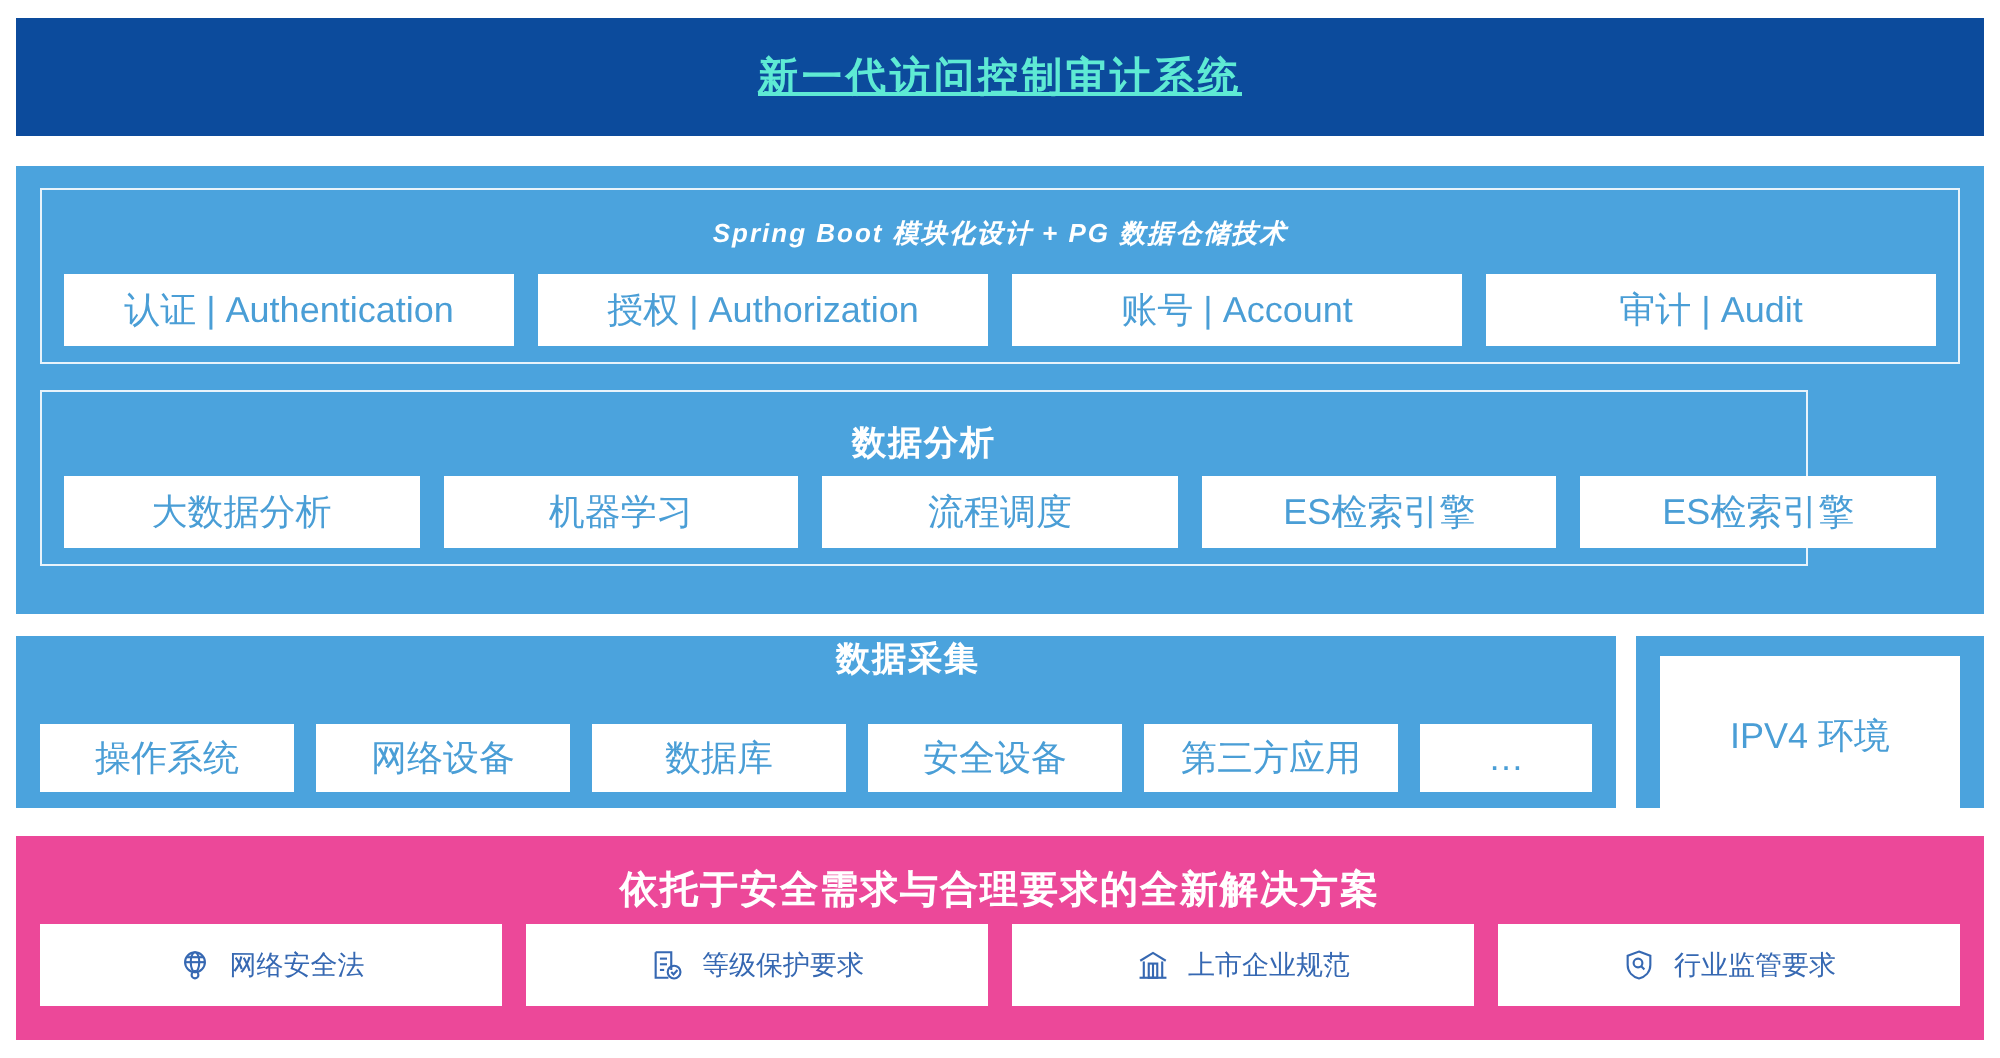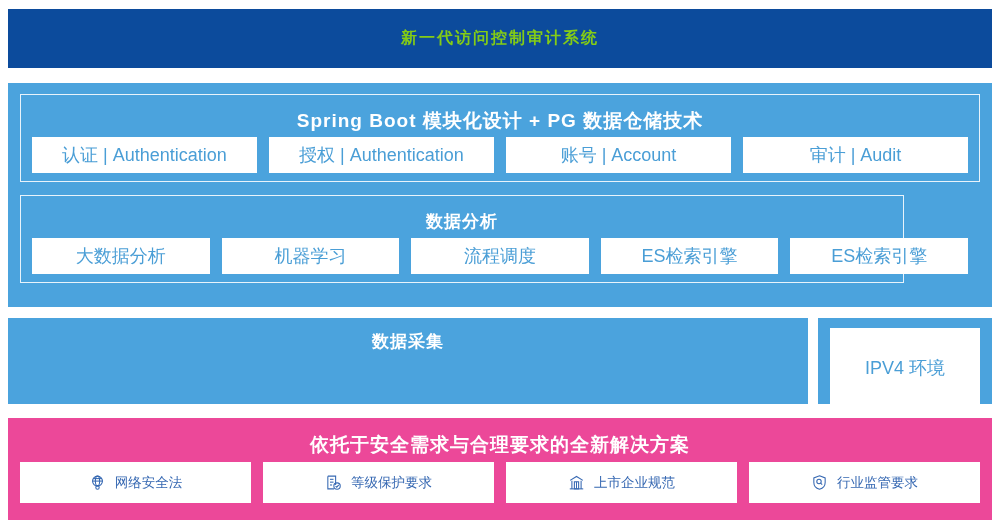--- a/index.html
+++ b/index.html
@@ -27,24 +27,25 @@
     left: 8px;
     top: 9px;
     width: 984px;
     height: 59px;
     background: #0c4b9c;
     display: flex;
     align-items: center;
     justify-content: center;
   }
   .header-title {
-    color: #84cc16;
-    font-size: 16px;
+    color: #5eead4;
+    font-size: 20px;
     font-weight: bold;
     letter-spacing: 2px;
+    text-decoration: underline;
   }
 
   
   .panel {
     position: absolute;
     box-sizing: border-box;
   }
   .panel-light { background: #4ba3dd; }
   .panel-mid   { background: #ec4899; }
 
@@ -57,21 +58,21 @@
 
   .group-title {
     width: 100%;
     text-align: center;
     color: #ffffff;
     font-weight: bold;
     letter-spacing: 1px;
   }
   .title-lg { font-size: 19px; }
   .title-md { font-size: 17px; }
-  .title-italic { font-size: 19px; }
+  .title-italic { font-style: italic; font-size: 13px; }
 
   .chip-row {
     position: absolute;
     display: flex;
     box-sizing: border-box;
   }
   .chip {
     background: #ffffff;
     color: #4a9ed6;
     font-size: 18px;
@@ -135,21 +136,21 @@
   }
   #row-analysis .chip { flex: 1; }
 
   
   #panel-collect {
     left: 8px;
     top: 318px;
     width: 800px;
     height: 86px;
   }
-  #collect-title { margin-top: 12px; }
+  #collect-title { margin-top: 0; padding-left: 46px; }
   #row-collect {
     left: 12px;
     top: 44px;
     width: 776px;
     height: 34px;
     gap: 11px;
   }
   #row-collect .chip { flex: 1; }
   #row-collect .chip.narrow { flex: 0 0 86px; }
 
@@ -200,21 +201,21 @@
 
     <div class="inner-box" id="box-springboot">
       <div class="group-title title-italic" id="springboot-title">Spring Boot 模块化设计 + PG 数据仓储技术</div>
     </div>
 
     <div class="chip-row" id="row-springboot">
       <div class="chip">
         <span>认证 | Authentication</span>
       </div>
       <div class="chip">
-        <span>授权 | Authentication</span>
+        <span>授权 | Authorization</span>
       </div>
       <div class="chip">
         <span>账号 | Account</span>
       </div>
       <div class="chip">
         <span>审计 | Audit</span>
       </div>
     </div>
 
     <div class="inner-box" id="box-analysis">
@@ -236,20 +237,40 @@
       </div>
       <div class="chip">
         <span>ES检索引擎</span>
       </div>
     </div>
   </div>
 
   <div class="panel panel-light" id="panel-collect">
     <div class="group-title title-md" id="collect-title">数据采集</div>
 
+    <div class="chip-row" id="row-collect">
+      <div class="chip">
+        <span>操作系统</span>
+      </div>
+      <div class="chip">
+        <span>网络设备</span>
+      </div>
+      <div class="chip">
+        <span>数据库</span>
+      </div>
+      <div class="chip">
+        <span>安全设备</span>
+      </div>
+      <div class="chip">
+        <span>第三方应用</span>
+      </div>
+      <div class="chip narrow">
+        <span>…</span>
+      </div>
+    </div>
   </div>
 
   <div class="panel panel-light" id="panel-ip">
     <div class="chip-row" id="row-ip">
       <div class="chip">
         <span>IPV4 环境</span>
       </div>
     </div>
   </div>
 

